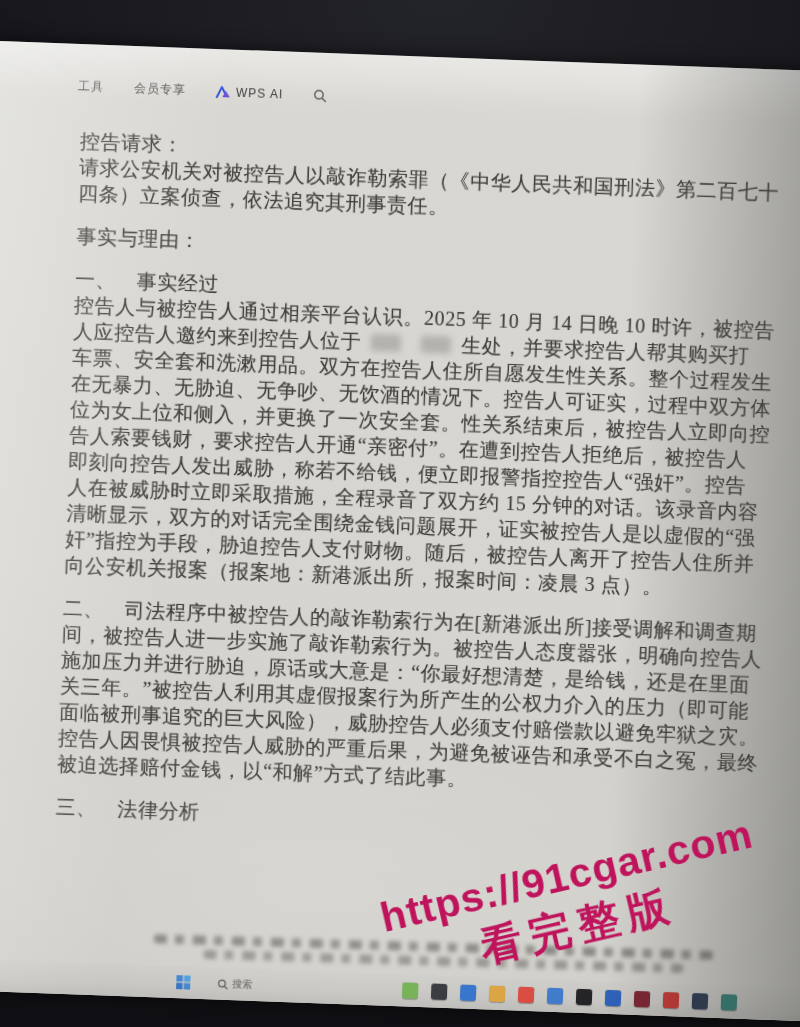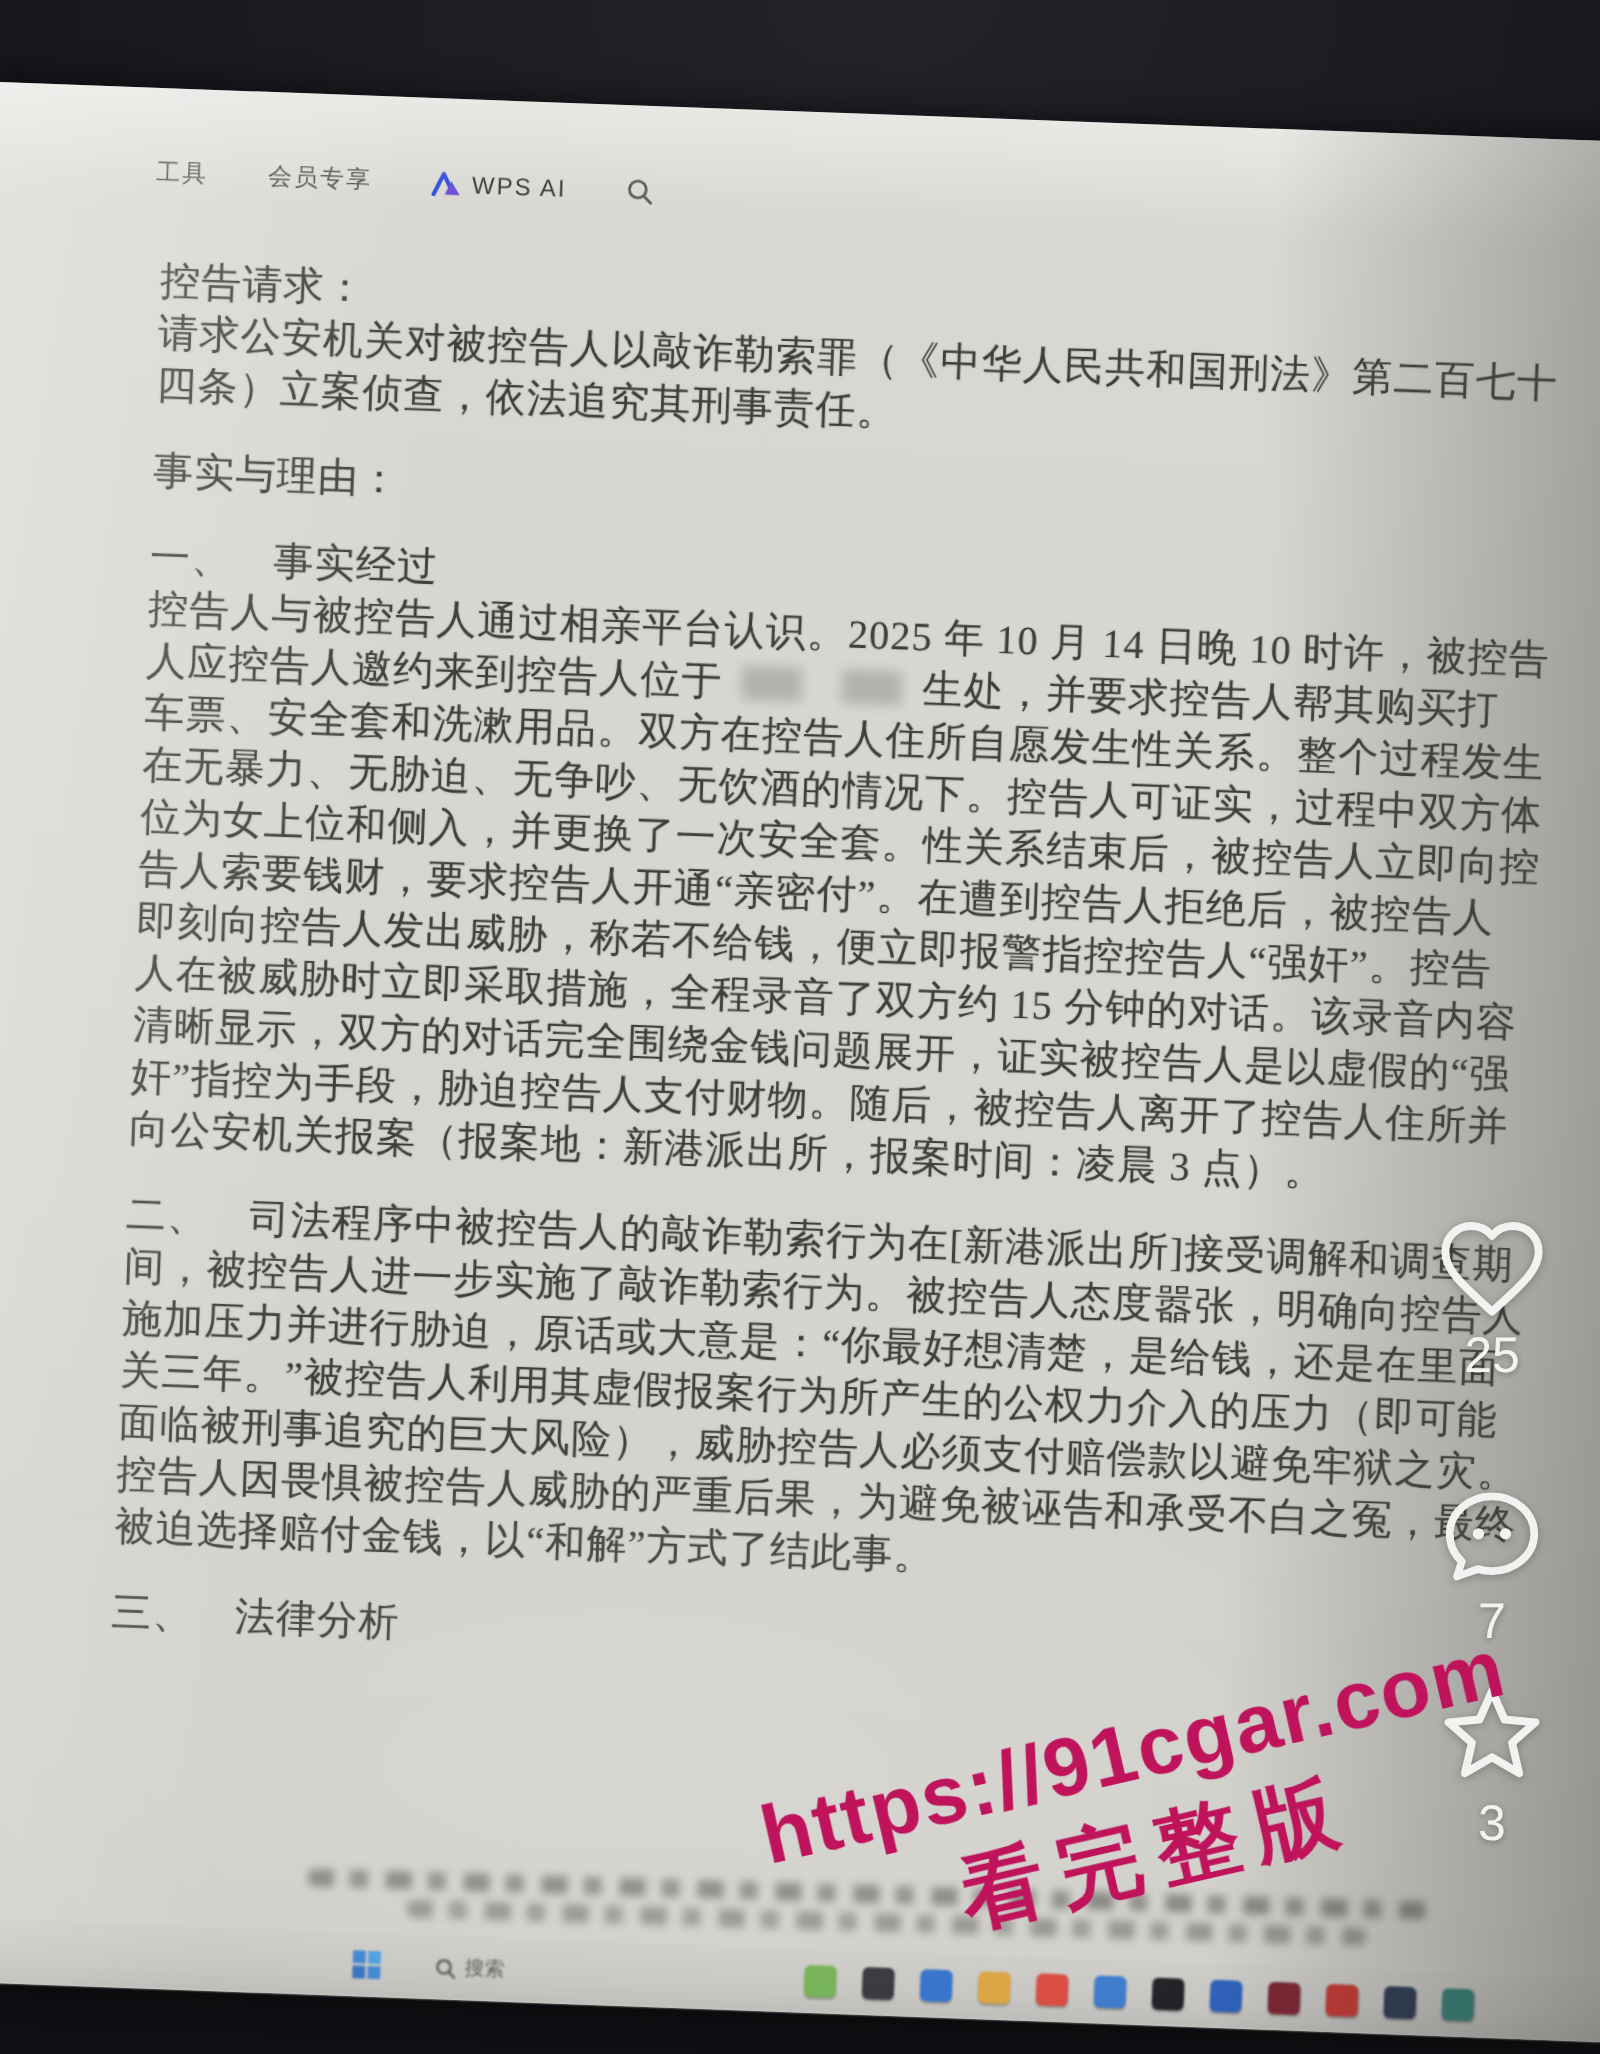--- a/index.html
+++ b/index.html
@@ -175,41 +175,19 @@
           <span class="app-ic" style="background: rgb(31, 31, 35);"></span>
           <span class="app-ic" style="background: rgb(43, 95, 184);"></span>
           <span class="app-ic" style="background: rgb(122, 34, 48);"></span>
           <span class="app-ic" style="background: rgb(194, 53, 49);"></span>
           <span class="app-ic" style="background: rgb(39, 53, 78);"></span>
           <span class="app-ic" style="background: rgb(46, 125, 116);"></span>
         </span>
     </div>
   </div>
 
-  <div class="actions">
-    <div class="action a1">
-      <svg width="56" height="52" viewBox="0 0 24 22">
-        <path d="M12 20.35l-1.45-1.32C5.4 14.36 2 11.28 2 7.5 2 4.42 4.42 2 7.5 2c1.74 0 3.41.81 4.5 2.09C13.09 2.81 14.76 2 16.5 2 19.58 2 22 4.42 22 7.5c0 3.78-3.4 6.86-8.55 11.54L12 20.35z" fill="none" stroke="#f2f2f0" stroke-width="1.7" stroke-linejoin="round"></path>
-      </svg>
-      <div class="count">25</div>
-    </div>
-    <div class="action a2">
-      <svg width="54" height="50" viewBox="0 0 24 22">
-        <path d="M12 2.2c5.2 0 9.4 3.7 9.4 8.3s-4.2 8.3-9.4 8.3c-1.1 0-2.2-.16-3.2-.46L4.2 20l1.1-3.3c-1.6-1.5-2.7-3.6-2.7-6.2C2.6 5.9 6.8 2.2 12 2.2z" fill="none" stroke="#f2f2f0" stroke-width="1.7" stroke-linejoin="round"></path>
-        <circle cx="9" cy="10.5" r="1.25" fill="#f2f2f0"></circle>
-        <circle cx="15" cy="10.5" r="1.25" fill="#f2f2f0"></circle>
-      </svg>
-      <div class="count">7</div>
-    </div>
-    <div class="action a3">
-      <svg width="56" height="54" viewBox="0 0 24 23">
-        <path d="M12 2.3l2.7 6.1 6.6.6-5 4.4 1.5 6.5L12 16.5l-5.8 3.4 1.5-6.5-5-4.4 6.6-.6z" fill="none" stroke="#f2f2f0" stroke-width="1.7" stroke-linejoin="round"></path>
-      </svg>
-      <div class="count">3</div>
-    </div>
-  </div>
 
   <div class="watermark">
     <div class="wm-url">https://91cgar.com</div>
     <div class="wm-cap">看完整版</div>
   </div>
 
 </div>
 
 </body></html>

